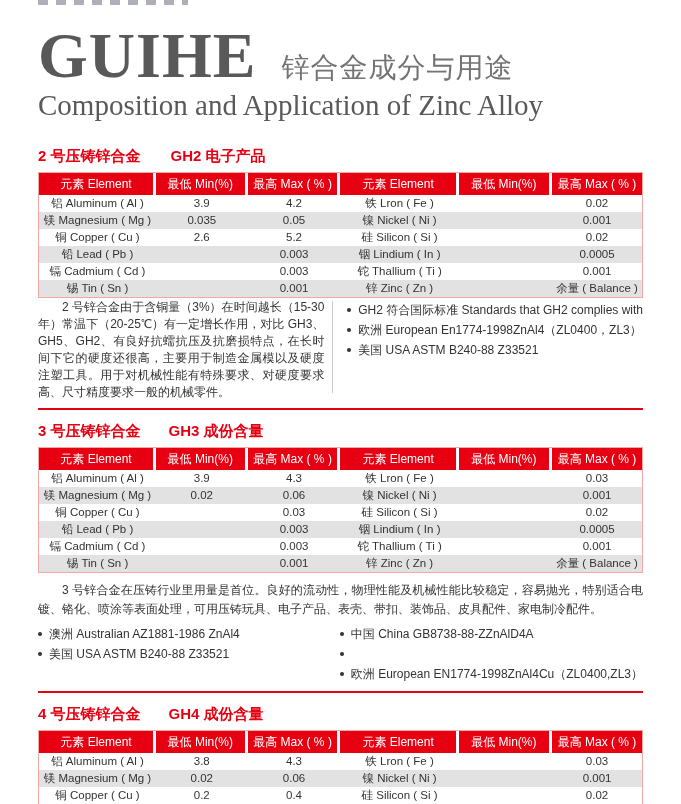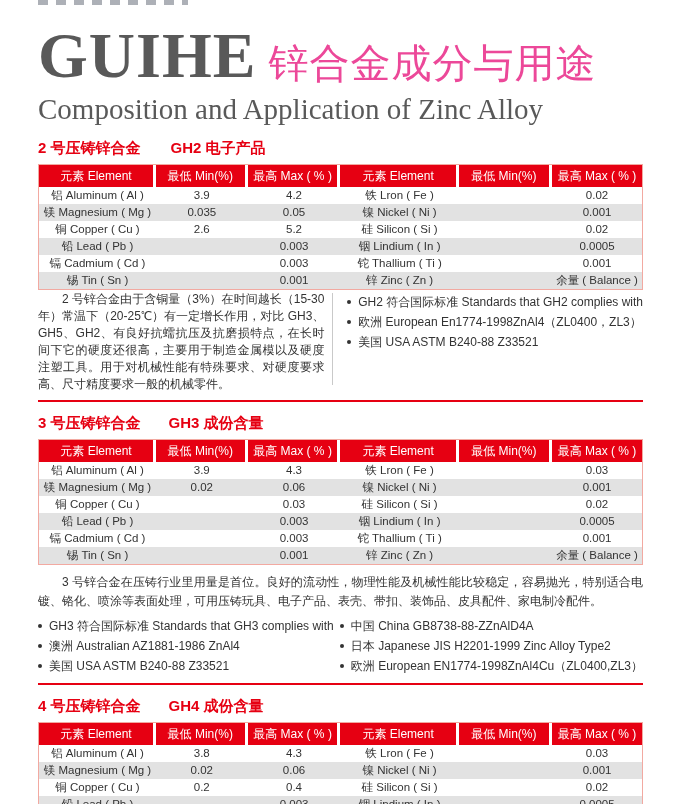--- a/index.html
+++ b/index.html
@@ -13,30 +13,30 @@
     position:absolute;top:0;left:38px;width:150px;height:5px;opacity:.55;
     background:repeating-linear-gradient(90deg,#6a707c 0 10px,transparent 10px 18px);
   }
   .content{position:absolute;left:38px;top:0;width:605px;}
   
   .brand-row{display:flex;align-items:baseline;margin-top:30px;}
   .brand{
     font-family:"Liberation Serif", serif;font-weight:bold;font-size:64px;
     color:#595959;letter-spacing:1px;line-height:52px;
   }
-  .brand-cn{font-size:40px;color:#ec4899;margin-left:12px;letter-spacing:1px;}
+  .brand-cn{font-size:28px;color:#737373;margin-left:25px;letter-spacing:1px;}
   .subtitle{
     font-family:"Liberation Serif", serif;font-size:29px;color:#595959;
     line-height:32px;margin-top:2px;
   }
   
   .sec-head{
     display:flex;gap:30px;color:#e60012;font-weight:bold;font-size:15px;line-height:18px;
   }
-  .sec-head.first{margin-top:14px;}
+  .sec-head.first{margin-top:26px;}
   .sec-head.later{margin-top:12px;gap:28px;}
   
   .table{width:603px;border:1px solid #f2a9a1;margin-top:7px;background:#fff;}
   .trow{display:grid;grid-template-columns:19.4% 15.2% 15.4% 19.6% 15.5% 14.9%;}
   .thead .tcell{
     background:#e60012;color:#ffffff;height:22px;line-height:22px;
     font-size:12px;text-align:center;border-right:3px solid #ffffff;
     overflow:hidden;white-space:nowrap;
   }
   .thead .tcell:last-child{border-right:none;}
@@ -234,39 +234,34 @@
               <div class="tcell"></div>
               <div class="tcell">余量 ( Balance )</div>
             </div>
           </div>
       </div>
       <p class="para-wide">3 号锌合金在压铸行业里用量是首位。良好的流动性，物理性能及机械性能比较稳定，容易抛光，特别适合电镀、铬化、喷涂等表面处理，可用压铸玩具、电子产品、表壳、带扣、装饰品、皮具配件、家电制冷配件。</p>
       <div class="bullets-grid">
         <div class="bullets col-left">
             <div class="bullet">
               <span class="dot"></span>
-              <span>GH3 符合国际标准 Standards that GH3 complies with</span>
-            </div>
-            <div class="bullet">
-              <span class="dot"></span>
               <span>澳洲 Australian AZ1881-1986 ZnAl4</span>
             </div>
             <div class="bullet">
               <span class="dot"></span>
               <span>美国 USA ASTM B240-88 Z33521</span>
             </div>
           </div>
         <div class="bullets">
             <div class="bullet">
               <span class="dot"></span>
               <span>中国 China GB8738-88-ZZnAlD4A</span>
             </div>
             <div class="bullet">
               <span class="dot"></span>
-              <span>日本 Japanese JIS H2201-1999 Zinc Alloy Type2</span>
             </div>
             <div class="bullet">
               <span class="dot"></span>
               <span>欧洲 European EN1774-1998ZnAl4Cu（ZL0400,ZL3）</span>
             </div>
           </div>
       </div>
       <div class="redline"></div>
     </section>
 

